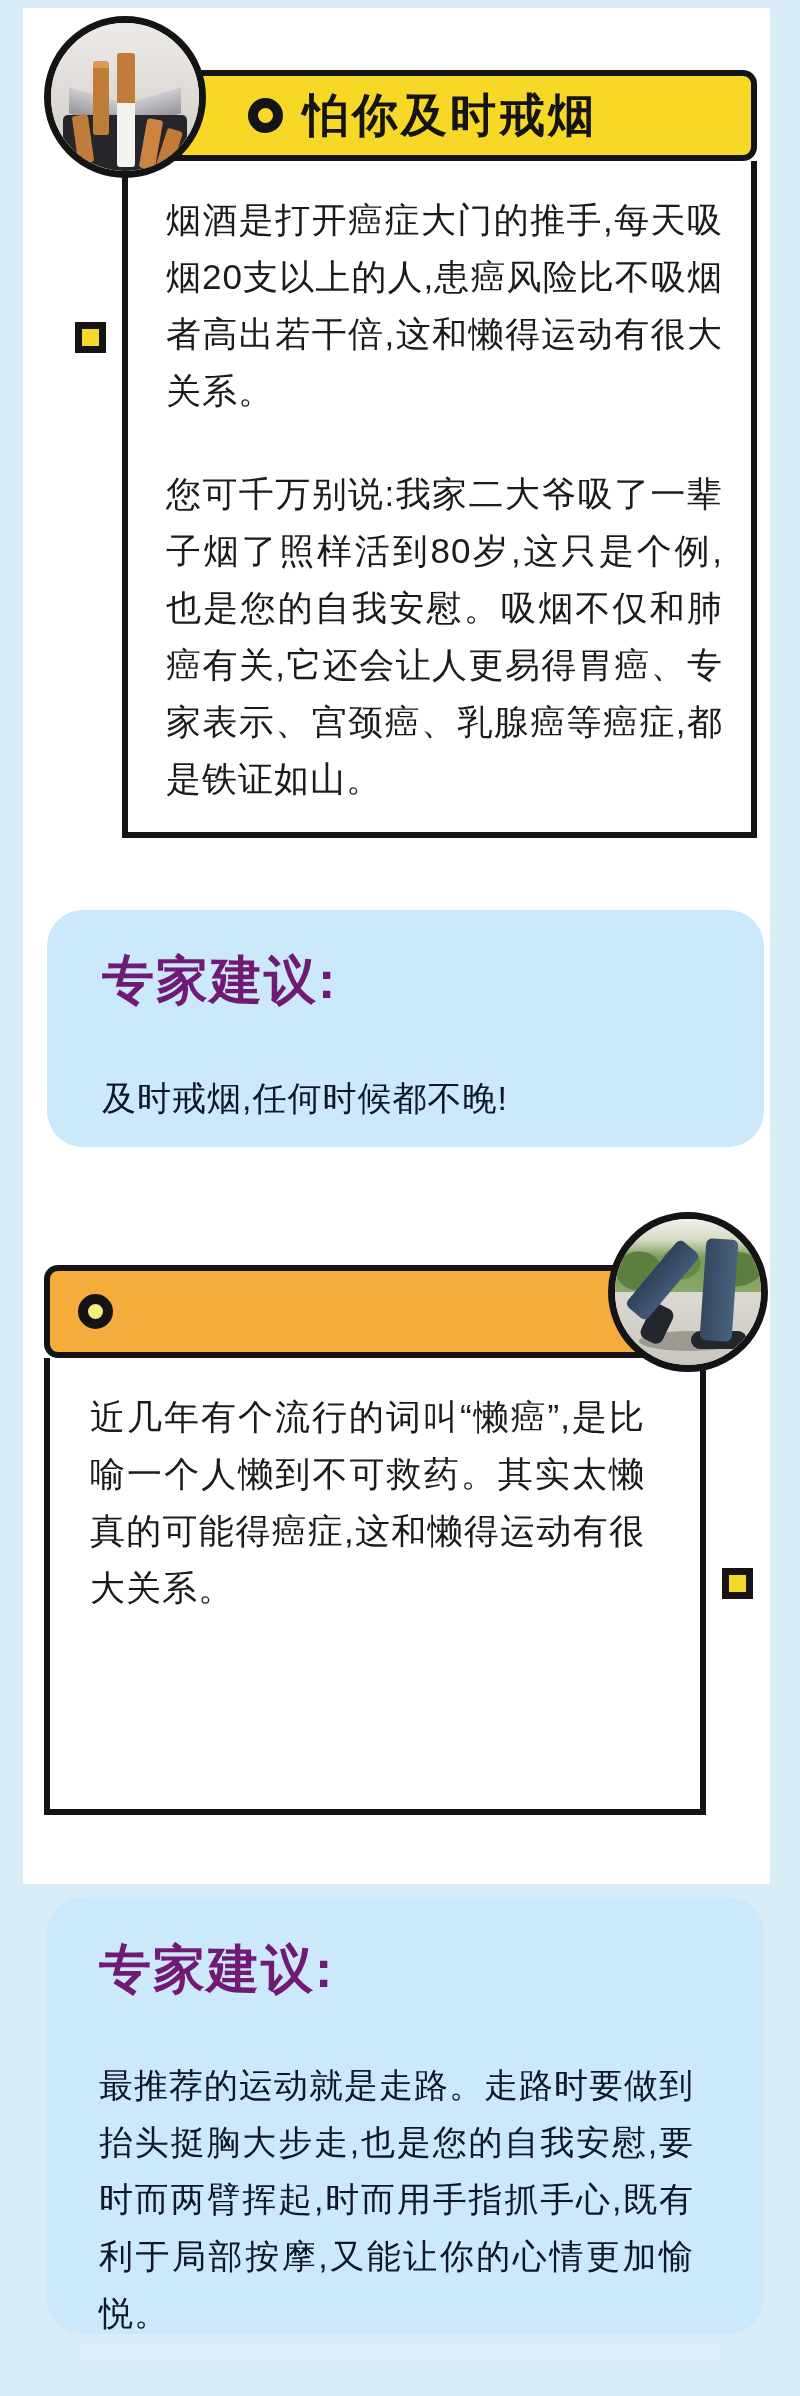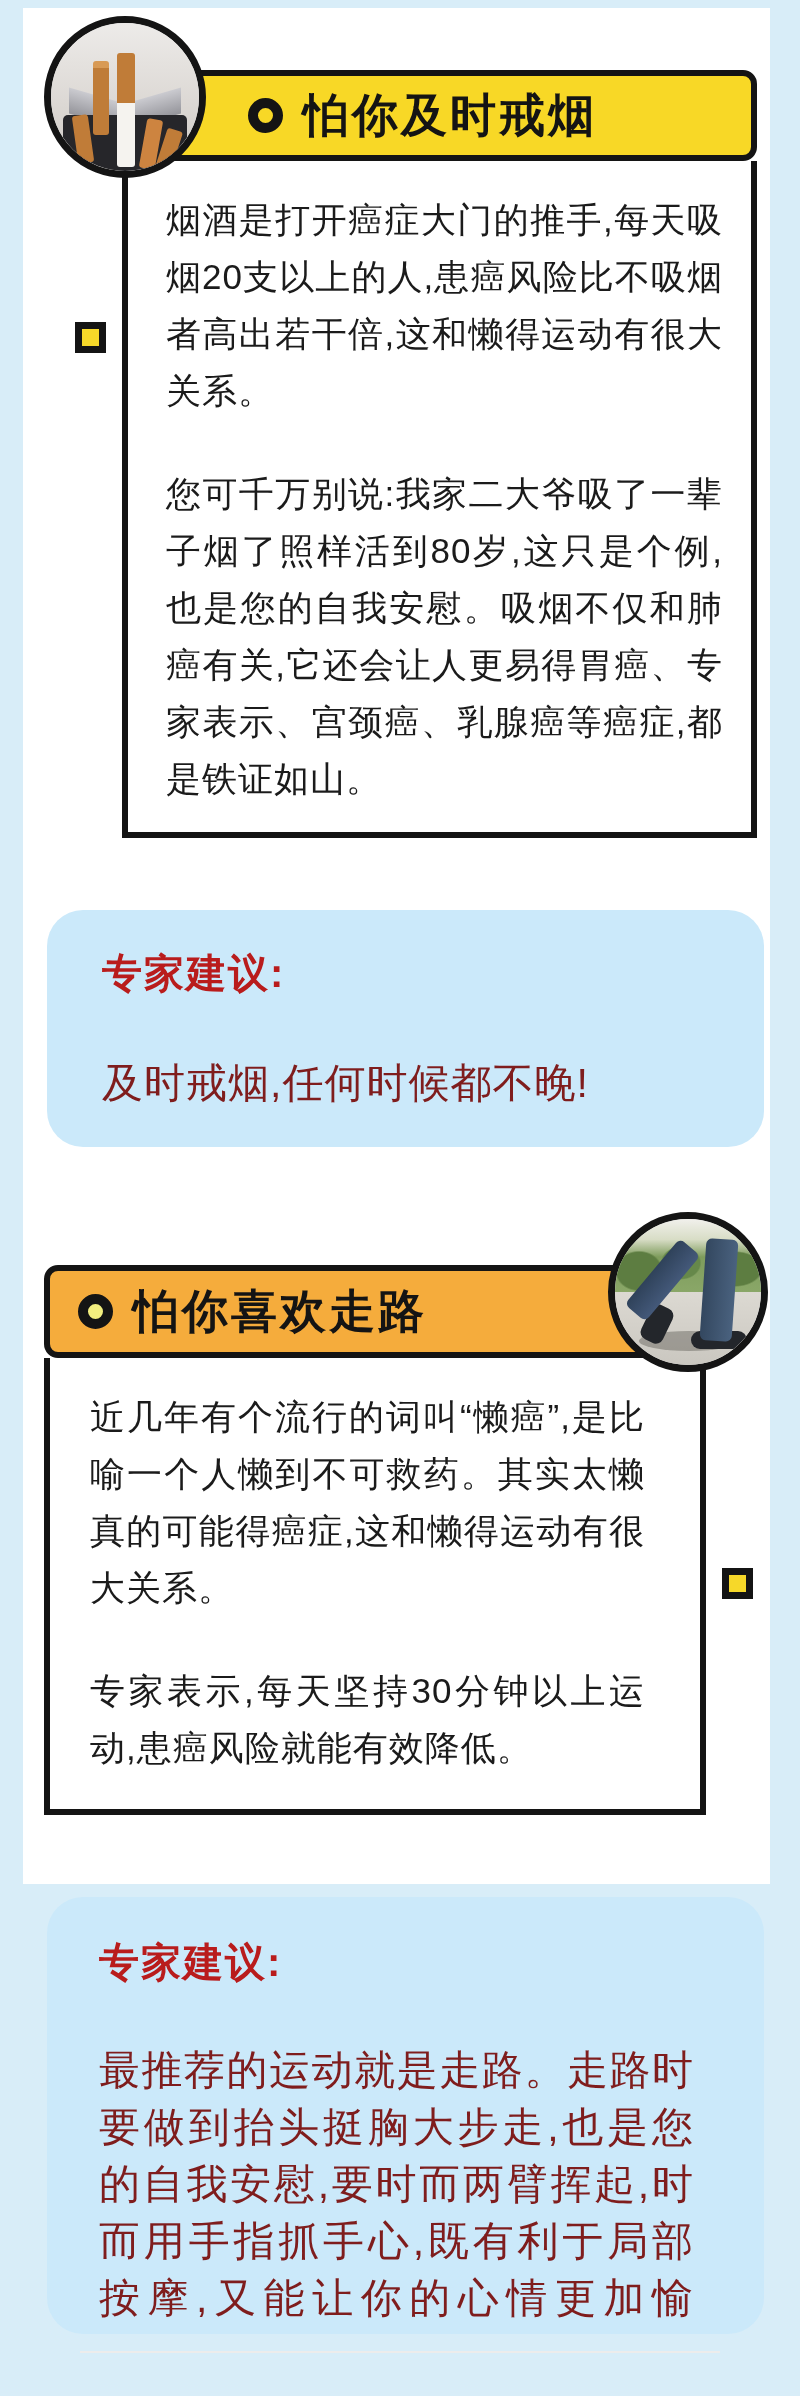--- a/index.html
+++ b/index.html
@@ -14,22 +14,22 @@
   .ring{display:inline-block;width:15px;height:15px;border:10px solid #141414;border-radius:50%;
         margin-right:20px;flex:0 0 auto;}
   .photo-circle{position:absolute;border:7px solid #141414;border-radius:50%;overflow:hidden;
                 box-sizing:border-box;background:#ddd;z-index:5;}
   .textbox{position:absolute;background:#ffffff;border:6px solid #141414;border-top:none;
            box-sizing:border-box;z-index:3;overflow:hidden;}
   .textbox p{margin:0 0 46px 0;font-size:35px;line-height:57px;color:#1b1b1b;
              letter-spacing:1px;text-align:justify;}
   .deco-square{position:absolute;width:17px;height:17px;border:7px solid #141414;z-index:4;}
   .advice{position:absolute;border-radius:36px;box-sizing:border-box;z-index:2;overflow:hidden;}
-  .advice-heading{font-size:40px;font-weight:800;color:#b91c1c;letter-spacing:2px;}
-  .advice-text{font-size:41px;line-height:57px;color:#7f1d1d;letter-spacing:1px;text-align:justify;}
+  .advice-heading{font-size:52px;font-weight:800;color:#701a75;letter-spacing:2px;}
+  .advice-text{font-size:34px;line-height:57px;color:#0f172a;letter-spacing:1px;text-align:justify;}
   .divider{position:absolute;height:2px;background:#ececec;z-index:1;}
 
   
   .banner1{left:117px;top:62px;width:617px;height:91px;padding-left:102px;}
   .circle1{left:21px;top:8px;width:162px;height:162px;}
   .box1{left:99px;top:153px;width:635px;height:677px;padding:30px 28px 0 38px;}
   .sq1{left:52px;top:314px;}
   .advice1{left:24px;top:902px;width:717px;height:237px;padding:36px 60px 0 55px;}
   .advice1 .advice-text{margin-top:54px;}
 
@@ -106,36 +106,34 @@
 
     <div class="deco-square sq1" style="background:#f6d829;"></div>
 
     <div class="advice advice1" style="background:#cbe9fa;">
       <div class="advice-heading">专家建议:</div>
       <div class="advice-text">及时戒烟,任何时候都不晚!</div>
     </div>
 
     <div class="banner banner2" style="background:#f5ac3c;">
       <span class="ring" style="background:#f2ee7f;"></span>
-      <span class="banner-title">怕你喜欢走路</span>
     </div>
 
     <div class="photo-circle circle2">
       <div class="walk-bg"></div>
       <div class="walk-trees"></div>
       <div class="walk-shadow"></div>
       <div class="leg leg-front"></div>
       <div class="shoe-front"></div>
       <div class="leg leg-back"></div>
       <div class="shoe-back"></div>
     </div>
 
     <div class="textbox box2">
       <p>近几年有个流行的词叫“懒癌”,是比喻一个人懒到不可救药。其实太懒真的可能得癌症,这和懒得运动有很大关系。</p>
-      <p>专家表示,每天坚持30分钟以上运动,患癌风险就能有效降低。</p>
     </div>
 
     <div class="deco-square sq2" style="background:#f6d829;"></div>
 
     <div class="advice advice2" style="background:#cbe9fa;">
       <div class="advice-heading">专家建议:</div>
       <div class="advice-text">最推荐的运动就是走路。走路时要做到抬头挺胸大步走,也是您的自我安慰,要时而两臂挥起,时而用手指抓手心,既有利于局部按摩,又能让你的心情更加愉悦。</div>
     </div>
 
     <div class="divider divider1"></div>

